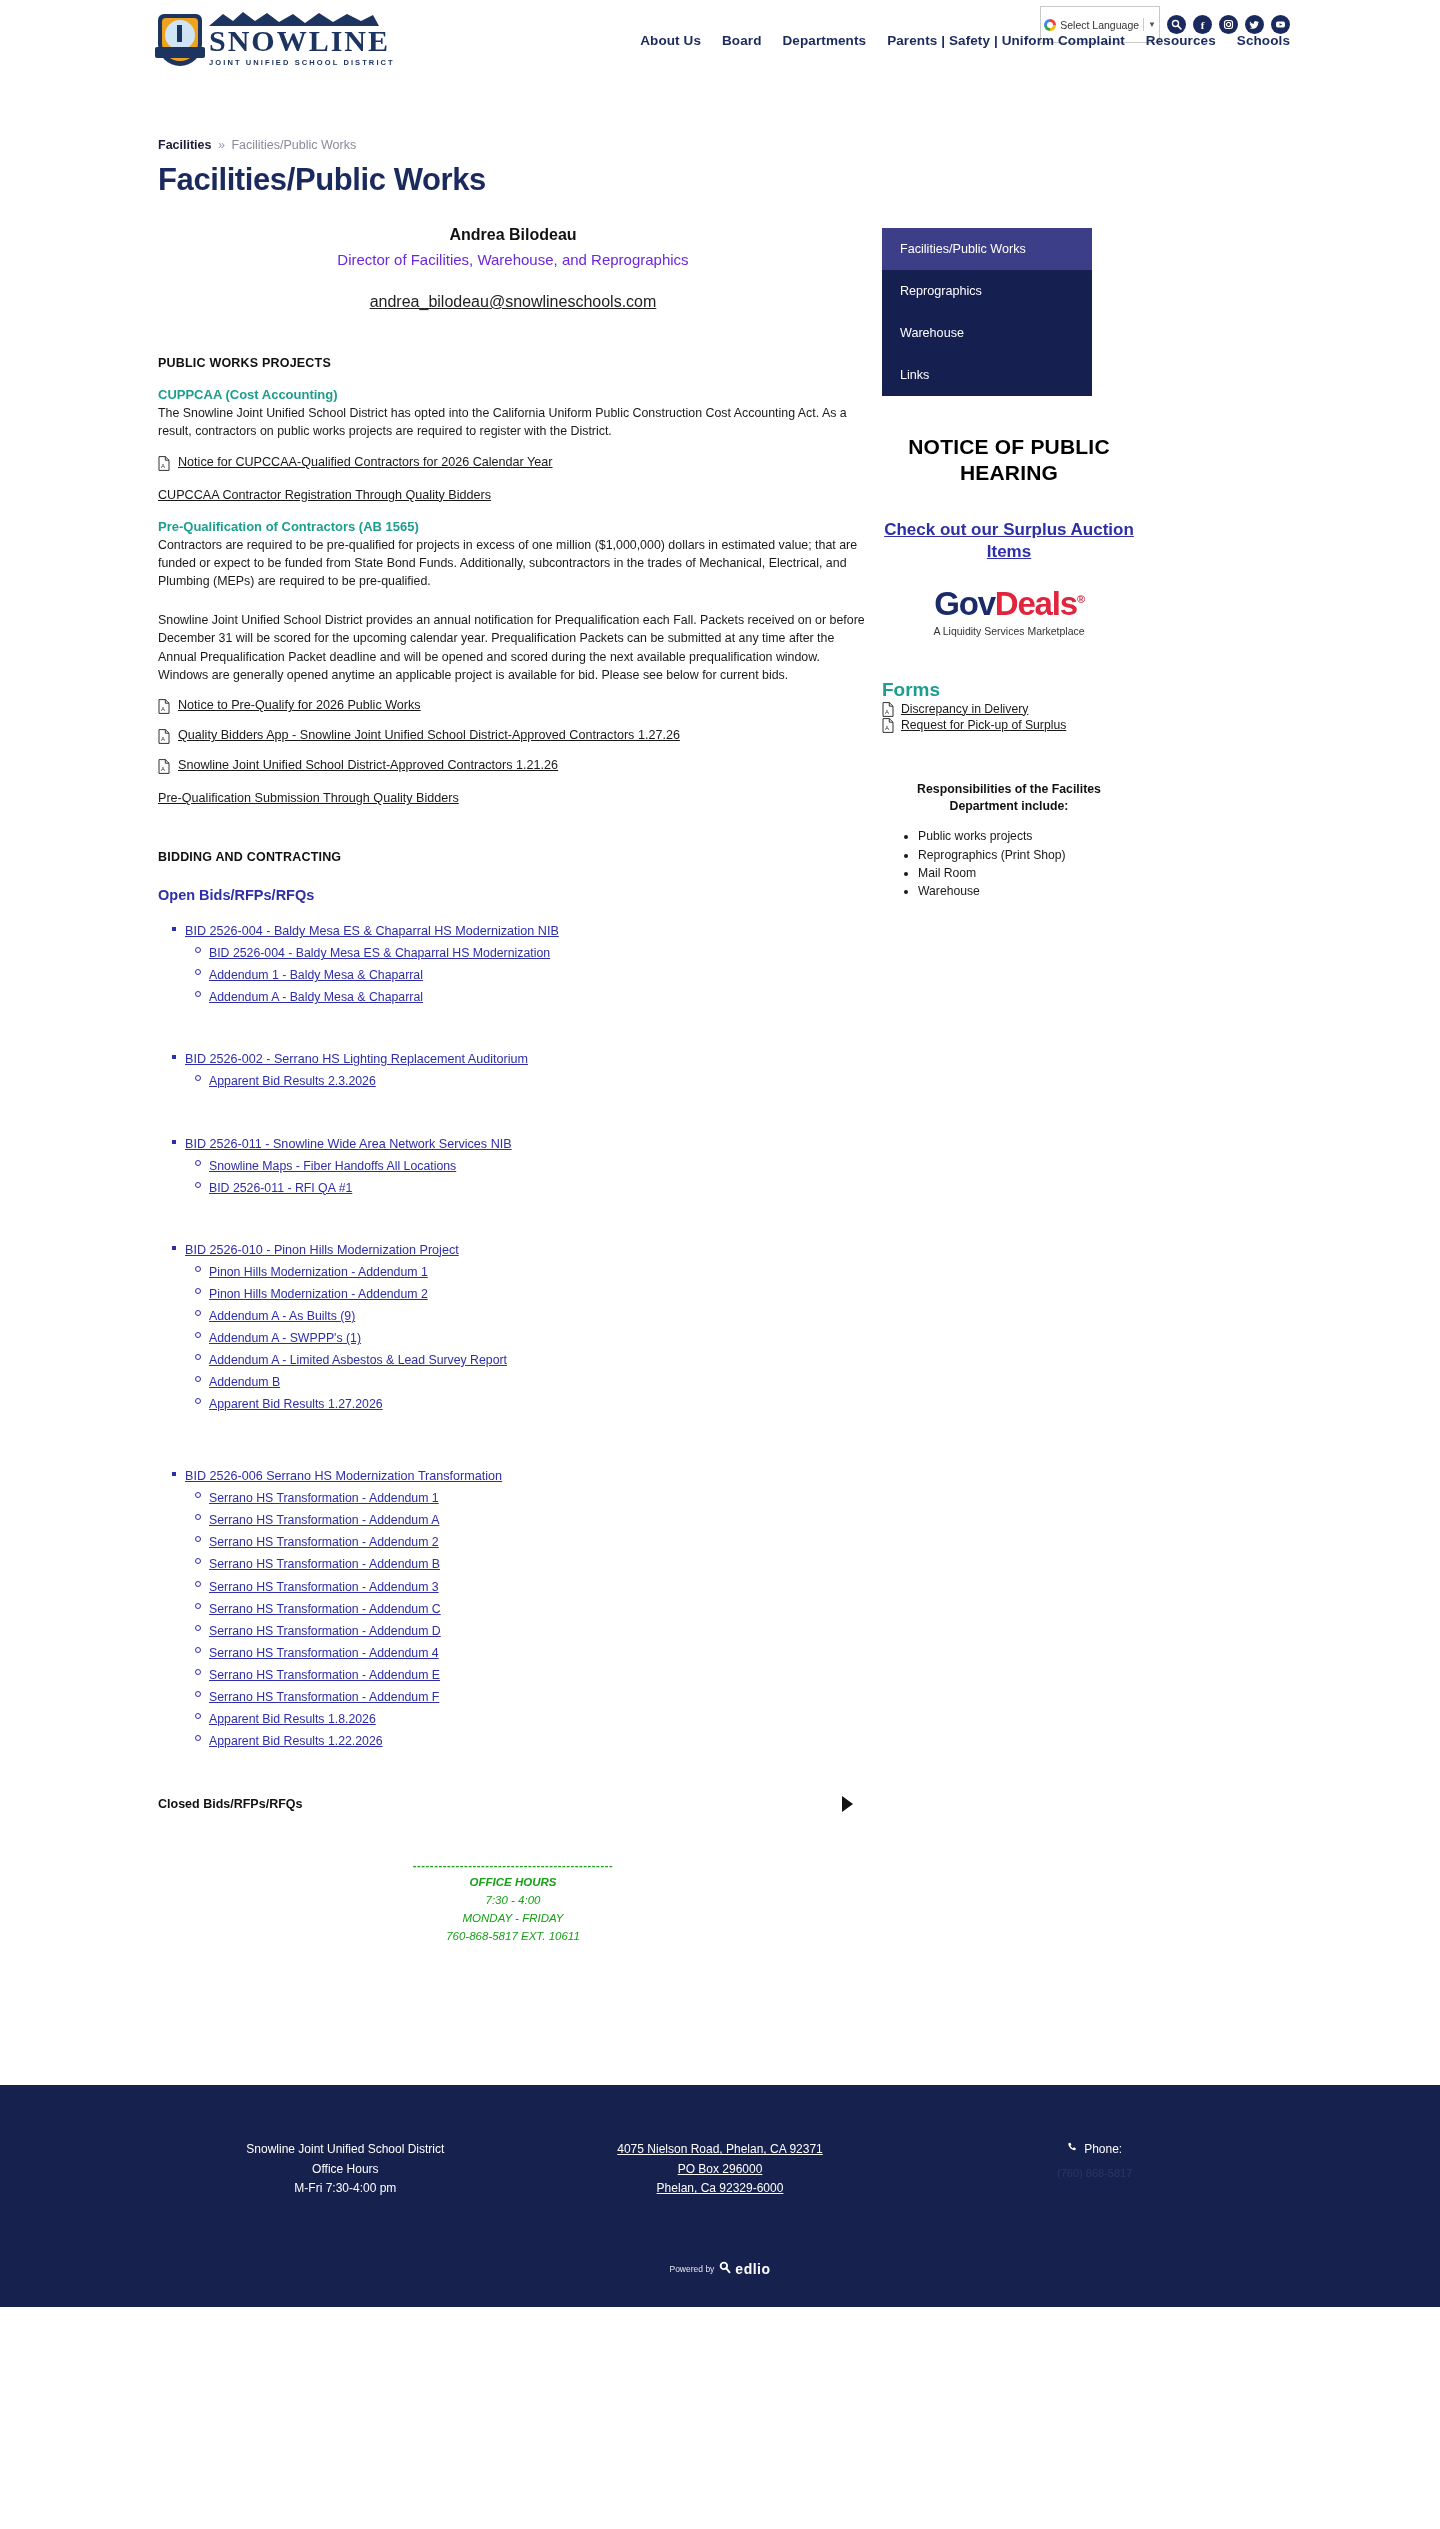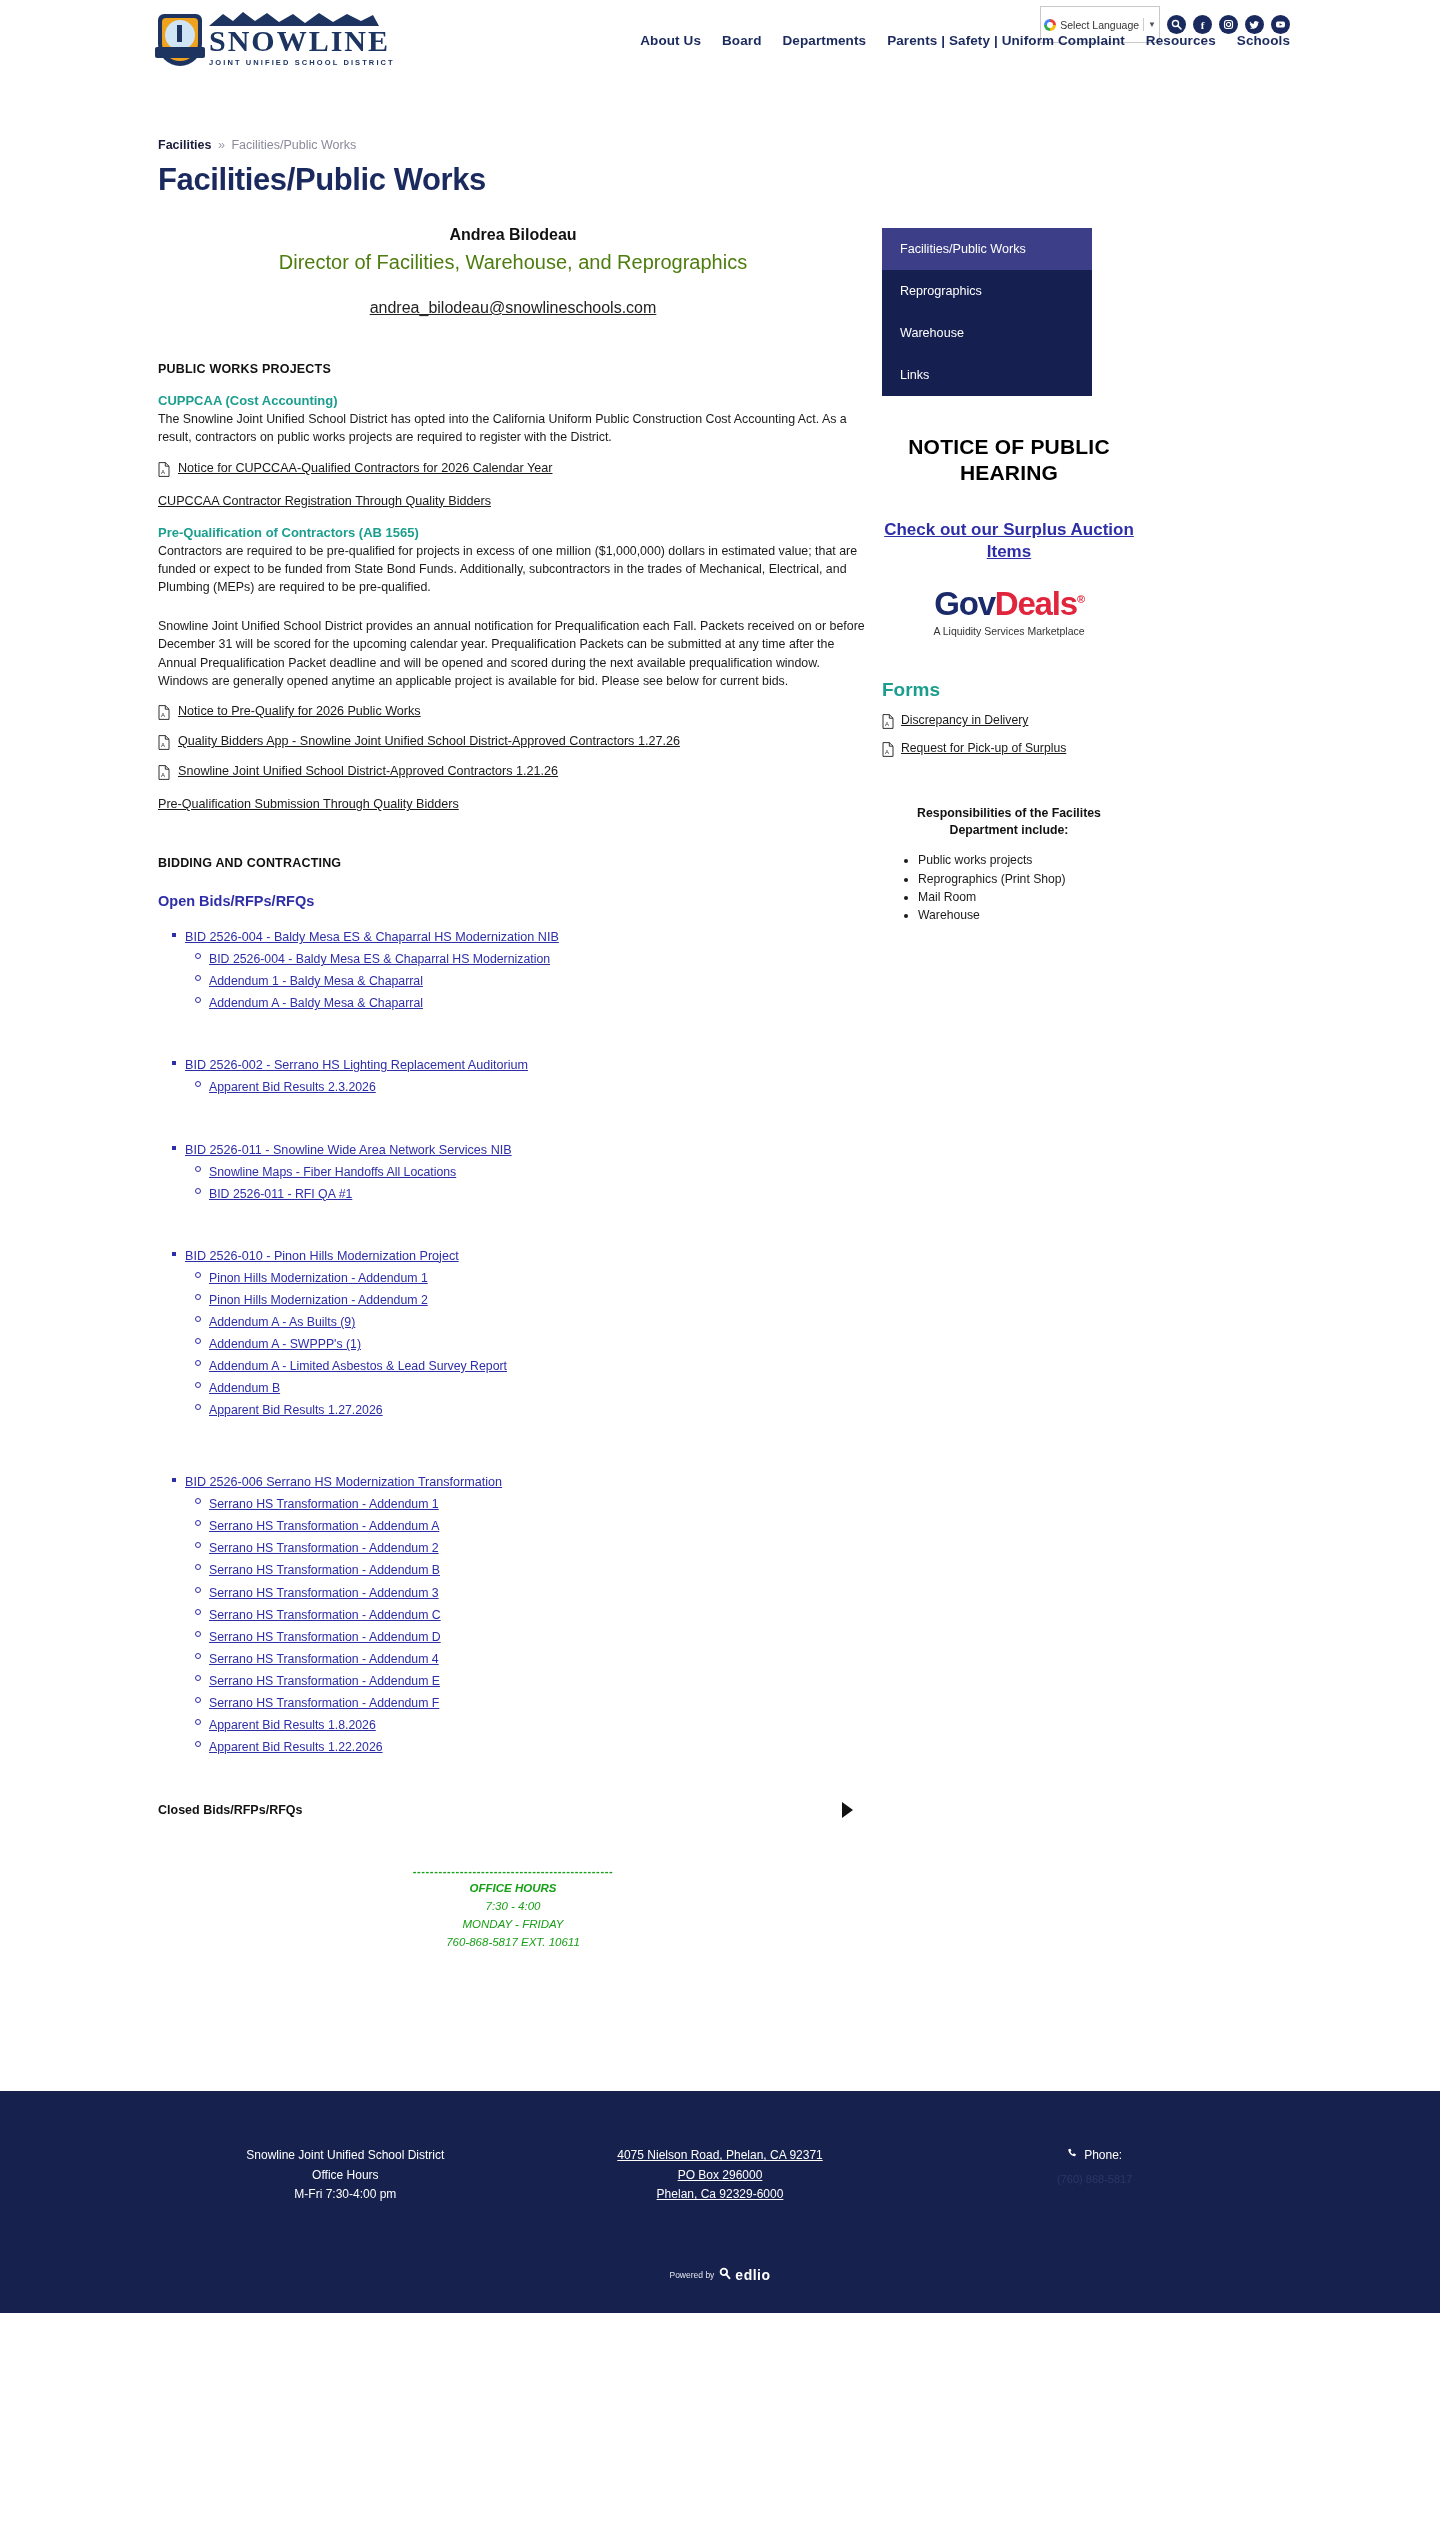--- a/index.html
+++ b/index.html
@@ -174,21 +174,21 @@
     align-items: flex-start;
     margin-top: 28px;
     gap: 14px;
   }
   .col-main { width: 710px; flex: 0 0 710px; }
   .col-side { width: 254px; flex: 0 0 254px; padding-top: 2px; }
 
   
   .contact { text-align: center; }
   .contact-name { font-size: 16px; font-weight: bold; color: #111; }
-  .contact-role { font-size: 20px; color: #4d7c0f; margin-top: 7px; font-weight: normal; }
+  .contact-role { font-size: 15px; color: #6d28d9; margin-top: 7px; font-weight: normal; }
   .contact-email {
     display: inline-block;
     margin-top: 25px;
     font-size: 16px;
     color: #222;
     text-decoration: underline;
     cursor: pointer;
   }
 
   .sec-head {
@@ -372,23 +372,23 @@
   .gd-tag { font-size: 10.5px; color: #333; margin-top: 2px; }
 
   .forms-head {
     font-size: 19px;
     font-weight: bold;
     color: #1c9e8f;
     margin-top: 42px;
   }
   .form-row {
     display: flex;
-    align-items: center;
+    align-items: flex-end;
     gap: 7px;
-    margin-top: 12px;
+    margin-top: 0;
   }
   .form-link {
     font-size: 12.2px;
     color: #1a1a1a;
     text-decoration: underline;
     cursor: pointer;
     line-height: 1.3;
   }
 
   .resp-title {

